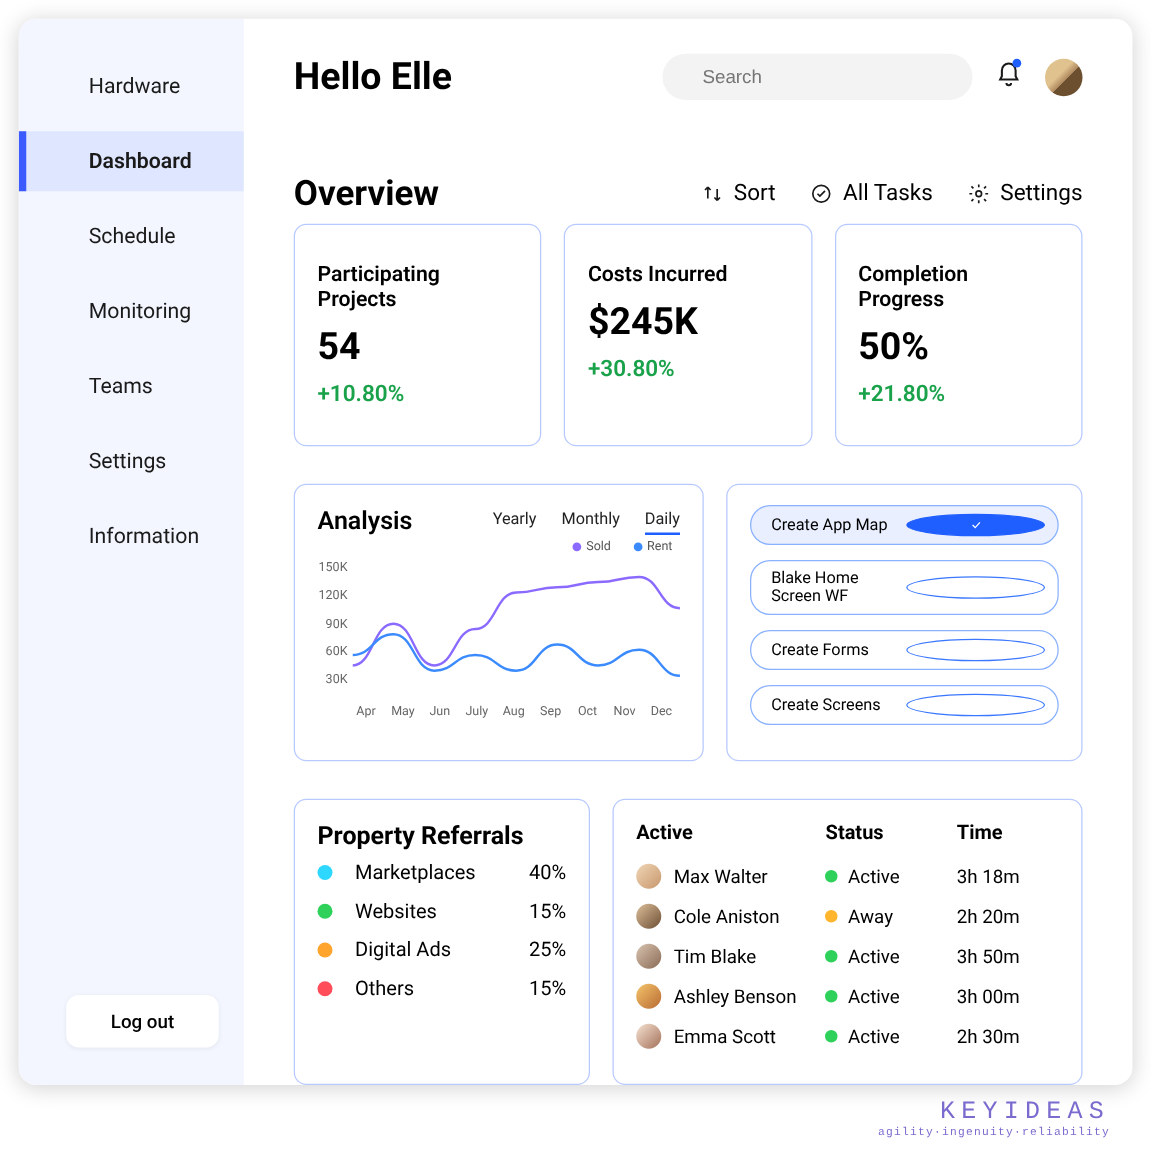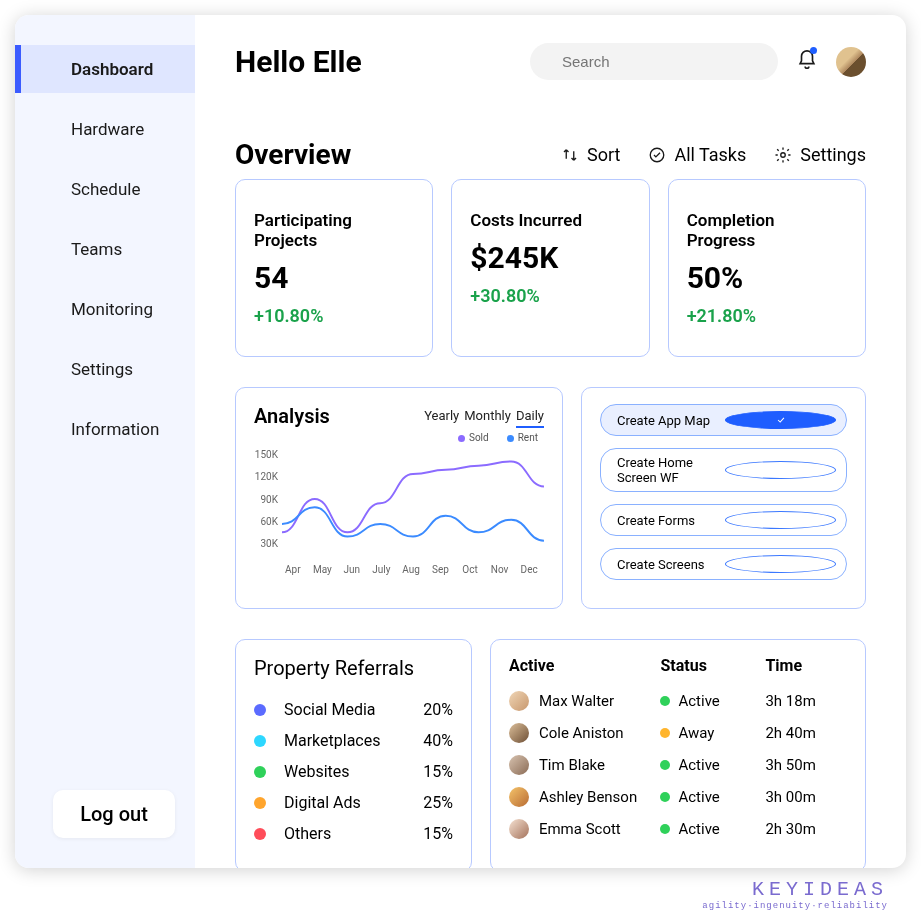--- a/index.html
+++ b/index.html
@@ -45,21 +45,21 @@
     left: 0; top: 0; bottom: 0;
     width: 6px;
     background: #3b5bff;
   }
   .logout {
     margin: 0 20px 0 38px;
     background: #fff;
     border-radius: 10px;
     text-align: center;
     padding: 12px 0;
-    font-size: 20px;
+    font-size: 15px;
     font-weight: 500;
     box-shadow: 0 1px 4px rgba(0,0,0,0.06);
     cursor: pointer;
   }
   
   .main {
     flex: 1;
     padding: 28px 40px 28px 40px;
     overflow: hidden;
   }
@@ -133,21 +133,21 @@
     gap: 18px;
     margin-bottom: 30px;
   }
   .chart-card, .subtasks-card, .ref-card, .active-card {
     border: 1px solid #b7c9ff;
     border-radius: 10px;
     padding: 16px 18px;
   }
   .chart-head { display: flex; align-items: flex-end; }
   .chart-title { font-size: 20px; font-weight: 600; flex: 1; }
-  .tabs { display: flex; gap: 5px; font-size: 13px; }
+  .tabs { display: flex; gap: 20px; font-size: 13px; }
   .tab { cursor: pointer; color: #222; padding-bottom: 3px; }
   .tab.active { border-bottom: 2px solid #1f5eff; }
   .legend { display: flex; gap: 18px; justify-content: flex-end; font-size: 10px; color: #555; margin-top: 4px; margin-right: 6px;}
   .ldot { width: 7px; height: 7px; border-radius: 50%; display: inline-block; margin-right: 4px; vertical-align: middle; }
   .chart-body { display: flex; height: 115px; margin-top: 6px; }
   .ylabels { display: flex; flex-direction: column; justify-content: space-between; font-size: 10px; color: #666; width: 28px; text-align: right; padding-right: 4px; height: 100px; }
   .plot { flex: 1; position: relative; }
   .plot svg { width: 100%; height: 100px; }
   .xlabels { display: flex; font-size: 10px; color: #666; margin-left: 24px; align-items: flex-end; }
   .xlabels span { flex: 1; text-align: center; }
@@ -171,21 +171,21 @@
     display: flex; align-items: center; justify-content: center;
   }
   .st-ind.fill { background: #1f5eff; border-color: #1f5eff; color:#fff; }
   .st-ind svg { width: 10px; height: 10px; stroke: #fff; fill: none; stroke-width: 2.5; }
   
   .row3 {
     display: grid;
     grid-template-columns: 0.63fr 1fr;
     gap: 18px;
   }
-  .ref-title, .act-title { font-size: 20px; font-weight: 400; margin-bottom: 20px; }
+  .ref-title, .act-title { font-size: 20px; font-weight: 700; margin-bottom: 8px; }
   .ref-row { display: flex; align-items: center; font-size: 16px; margin-bottom: 12px; }
   .ref-dot { width: 12px; height: 12px; border-radius: 50%; margin-right: 18px; }
   .ref-label { flex: 1; }
   
   .act-head, .act-row {
     display: grid;
     grid-template-columns: 1.3fr 0.9fr 0.7fr;
     align-items: center;
   }
   .act-head { font-size: 16px; font-weight: 700; margin-bottom: 16px; }
@@ -206,25 +206,25 @@
   }
   .brand small { display:block; font-size:9px; letter-spacing:1px; color:#7a6bcf; }
 </style>
 </head>
 <body>
 
 <div class="panel">
 
   <aside class="sidebar">
     <div class="side-items">
+      <div class="side-item">Hardware</div>
       <div class="side-item active">Dashboard</div>
-      <div class="side-item">Hardware</div>
       <div class="side-item">Schedule</div>
+      <div class="side-item">Monitoring</div>
       <div class="side-item">Teams</div>
-      <div class="side-item">Monitoring</div>
       <div class="side-item">Settings</div>
       <div class="side-item">Information</div>
     </div>
     <div class="logout">Log out</div>
   </aside>
 
   <main class="main">
 
     <div class="topbar">
       <div class="greeting">Hello Elle</div>
@@ -333,21 +333,21 @@
         <div id="subtasks-list">
             <div class="subtask done">
               <span>Create App Map</span>
     <span class="st-ind fill">
       <svg viewBox="0 0 24 24">
                   <path d="M5 12l5 5L19 7"></path>
                 </svg>
     </span>
             </div>
             <div class="subtask">
-              <span>Create Home Screen WF</span>
+              <span>Blake Home Screen WF</span>
     <span class="st-ind ">
       
     </span>
             </div>
             <div class="subtask">
               <span>Create Forms</span>
     <span class="st-ind ">
       
     </span>
             </div>
@@ -358,25 +358,20 @@
     </span>
             </div>
           </div>
       </div>
     </div>
 
     <div class="row3">
       <div class="ref-card">
         <div class="ref-title">Property Referrals</div>
         <div id="ref-list">
-            <div class="ref-row">
-              <span class="ref-dot" style="background:#5b6bff"></span>
-    <span class="ref-label">Social Media</span>
-    <span>20%</span>
-            </div>
             <div class="ref-row">
               <span class="ref-dot" style="background:#2dd7ff"></span>
     <span class="ref-label">Marketplaces</span>
     <span>40%</span>
             </div>
             <div class="ref-row">
               <span class="ref-dot" style="background:#2fd15a"></span>
     <span class="ref-label">Websites</span>
     <span>15%</span>
             </div>
@@ -413,21 +408,21 @@
             </div>
             <div class="act-row">
               <span class="act-name">
       <span class="mini-av" style="background:linear-gradient(135deg,#dcbf9a,#6d4e34)"></span>
       <span>Cole Aniston</span>
               </span>
     <span class="act-status">
       <span class="sdot" style="background:#ffb52d"></span>
       <span>Away</span>
               </span>
-    <span>2h 40m</span>
+    <span>2h 20m</span>
             </div>
             <div class="act-row">
               <span class="act-name">
       <span class="mini-av" style="background:linear-gradient(135deg,#d8c3b0,#8a6b55)"></span>
       <span>Tim Blake</span>
               </span>
     <span class="act-status">
       <span class="sdot" style="background:#2fd15a"></span>
       <span>Active</span>
               </span>

